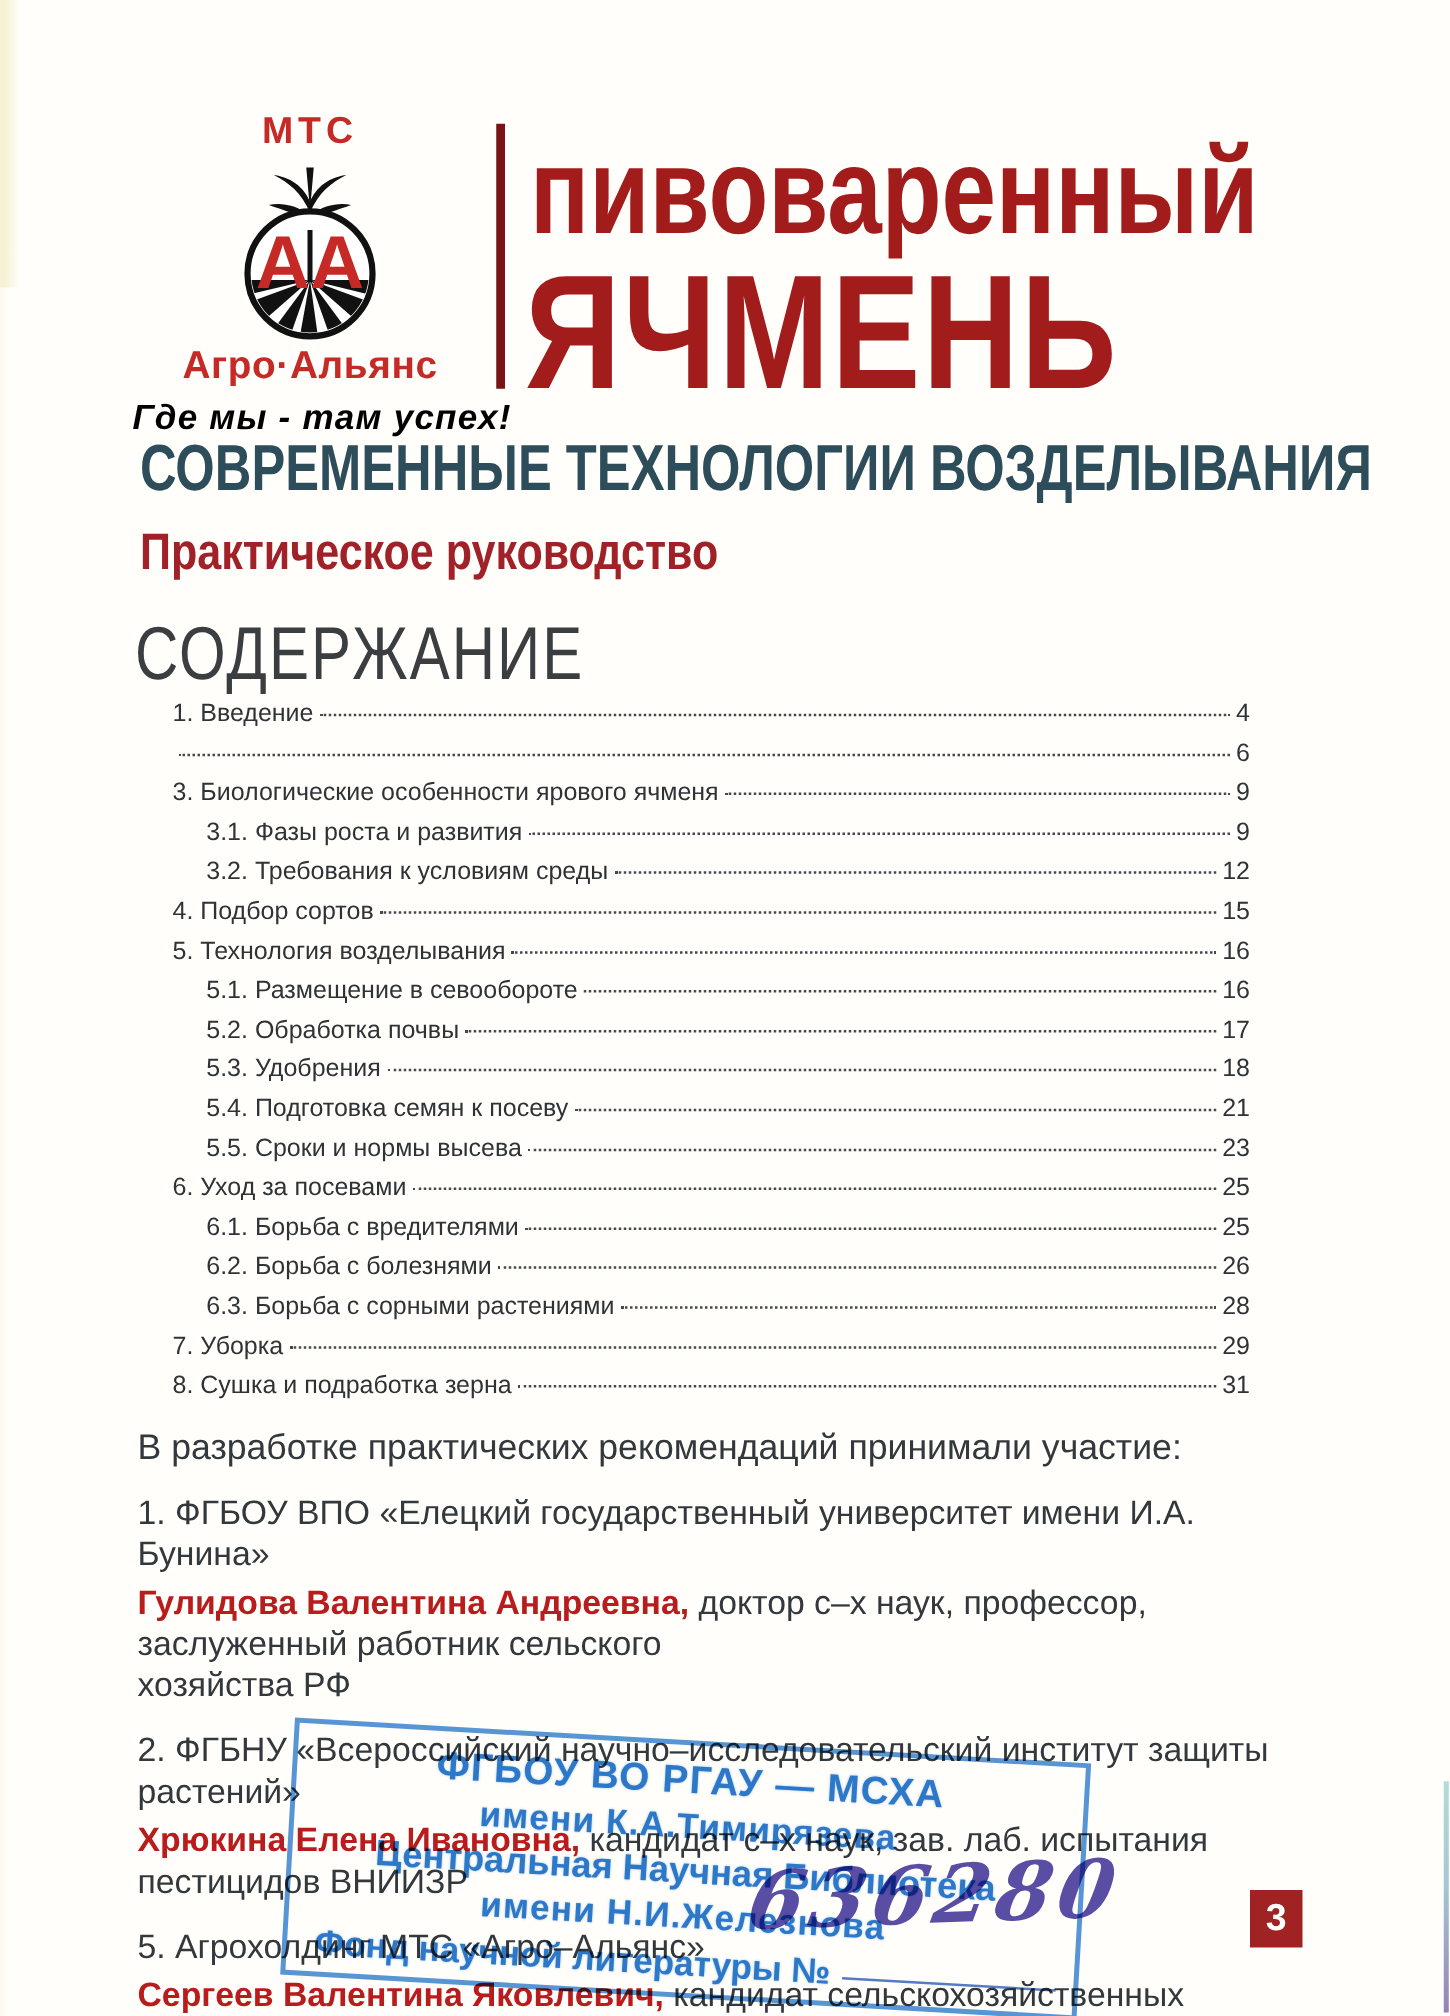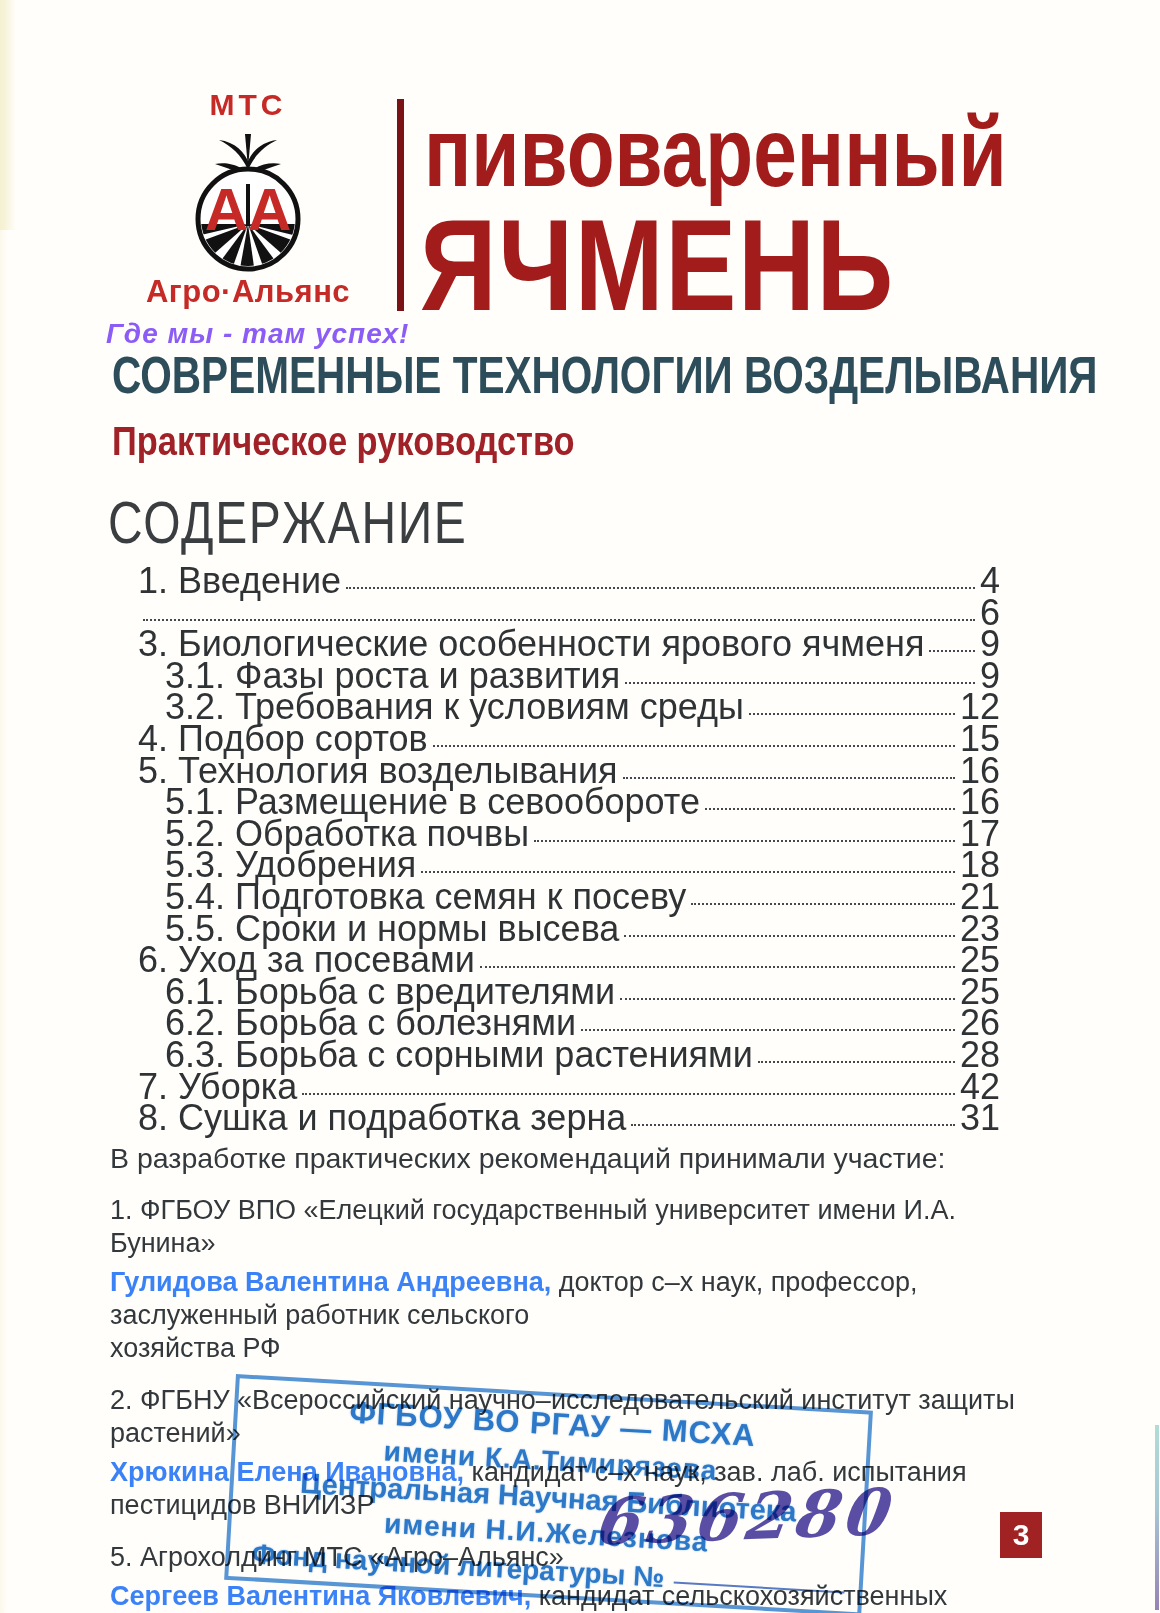--- a/index.html
+++ b/index.html
@@ -14,53 +14,53 @@
   .edge-left2{position:absolute;left:0;top:0;width:8px;height:100%;
     background:linear-gradient(to right,#f7f3dd,rgba(255,255,255,0));opacity:.5;}
   .edge-right{position:absolute;right:1px;top:1425px;width:4px;height:185px;
     background:linear-gradient(#9fd4cf 0%, #8fb9c9 45%, #7c63a4 100%);opacity:.8;}
 
   
   .brand{position:absolute;left:106px;top:88px;width:284px;text-align:center;}
   .brand-mtc{font-size:30px;font-weight:bold;color:#c62a26;letter-spacing:4px;}
   .brand-logo{display:block;margin:2px auto 0;}
   .brand-name{font-size:31px;font-weight:bold;color:#c62a26;letter-spacing:.5px;margin-top:0px;}
-  .brand-slogan{font-size:28px;font-weight:bold;font-style:italic;color:#8b5cf6;
+  .brand-slogan{font-size:28px;font-weight:bold;font-style:italic;color:#000000;
     margin-top:8px;white-space:nowrap;letter-spacing:1px;}
 
   .masthead-rule{position:absolute;left:397px;top:99px;width:7px;height:212px;background:#7a1316;}
 
   .title-line1{position:absolute;left:424px;top:96px;font-size:98px;font-weight:bold;
     color:#a31c1c;transform:scaleX(.80);transform-origin:left top;letter-spacing:0px;white-space:nowrap;}
   .title-line2{position:absolute;left:420px;top:190px;font-size:130px;font-weight:bold;
     color:#a31c1c;transform:scaleX(.82);transform-origin:left top;letter-spacing:2px;white-space:nowrap;}
 
   .subtitle{position:absolute;left:112px;top:345px;font-size:52px;font-weight:bold;
     color:#2e4d5b;transform:scaleX(.78);transform-origin:left top;white-space:nowrap;letter-spacing:0px;}
   .subheading{position:absolute;left:112px;top:418px;font-size:41px;font-weight:bold;
     color:#a02127;transform:scaleX(.84);transform-origin:left top;white-space:nowrap;}
 
   .toc-heading{position:absolute;left:108px;top:488px;font-size:60px;font-weight:normal;
     color:#3a3e40;transform:scaleX(.80);transform-origin:left top;letter-spacing:2px;white-space:nowrap;}
 
-  .toc{position:absolute;left:138px;top:560px;width:862px;font-size:36px;color:#2f3336;}
+  .toc{position:absolute;left:138px;top:560px;width:862px;font-size:20px;color:#2f3336;}
   .toc-row{display:flex;align-items:baseline;height:31.6px;}
   .toc-row.indent{padding-left:27px;}
   .toc-label{white-space:nowrap;}
   .toc-dots{flex:1;position:relative;margin:0 5px;min-width:30px;}
   .toc-dots::after{content:"";position:absolute;left:0;right:0;bottom:4px;
     border-bottom:2.6px dotted #45494d;}
   .toc-page{white-space:nowrap;}
 
   .contrib{position:absolute;left:110px;top:1142px;width:915px;font-size:27px;
     line-height:33px;color:#33383c;}
   .contrib-heading{font-size:28.5px;margin:0 0 6px 0;}
   .contrib-org{margin:19px 0 0 0;}
   .contrib-person{margin:6px 0 0 0;}
-  .contrib-name{font-weight:bold;color:#3b82f6;}
+  .contrib-name{font-weight:bold;color:#b91c1c;}
 
   
   .stamp{position:absolute;left:236px;top:1374px;width:630px;height:198px;
     border:4px solid rgba(46,124,207,.8);transform:rotate(3.3deg);transform-origin:top left;
     color:rgba(38,116,202,.95);text-align:center;mix-blend-mode:multiply;
     text-shadow:0 0 2px rgba(46,124,208,.45);pointer-events:none;}
   .stamp-l1{font-size:31px;font-weight:bold;margin-top:10px;letter-spacing:1px;}
   .stamp-l2{font-size:28px;font-weight:bold;margin-top:3px;letter-spacing:1px;}
   .stamp-l3{font-size:29px;font-weight:bold;margin-top:4px;}
   .stamp-l4{font-size:28px;font-weight:bold;margin-top:3px;letter-spacing:1px;}
@@ -206,21 +206,21 @@
         <span class="toc-page">26</span>
       </div>
       <div class="toc-row indent">
         <span class="toc-label">6.3. Борьба с сорными растениями</span>
         <span class="toc-dots"></span>
         <span class="toc-page">28</span>
       </div>
       <div class="toc-row">
         <span class="toc-label">7. Уборка</span>
         <span class="toc-dots"></span>
-        <span class="toc-page">42</span>
+        <span class="toc-page">29</span>
       </div>
       <div class="toc-row">
         <span class="toc-label">8. Сушка и подработка зерна</span>
         <span class="toc-dots"></span>
         <span class="toc-page">31</span>
       </div>
     </div>
 
   <div class="contrib">
     <p class="contrib-heading">В разработке практических рекомендаций принимали участие:</p>

